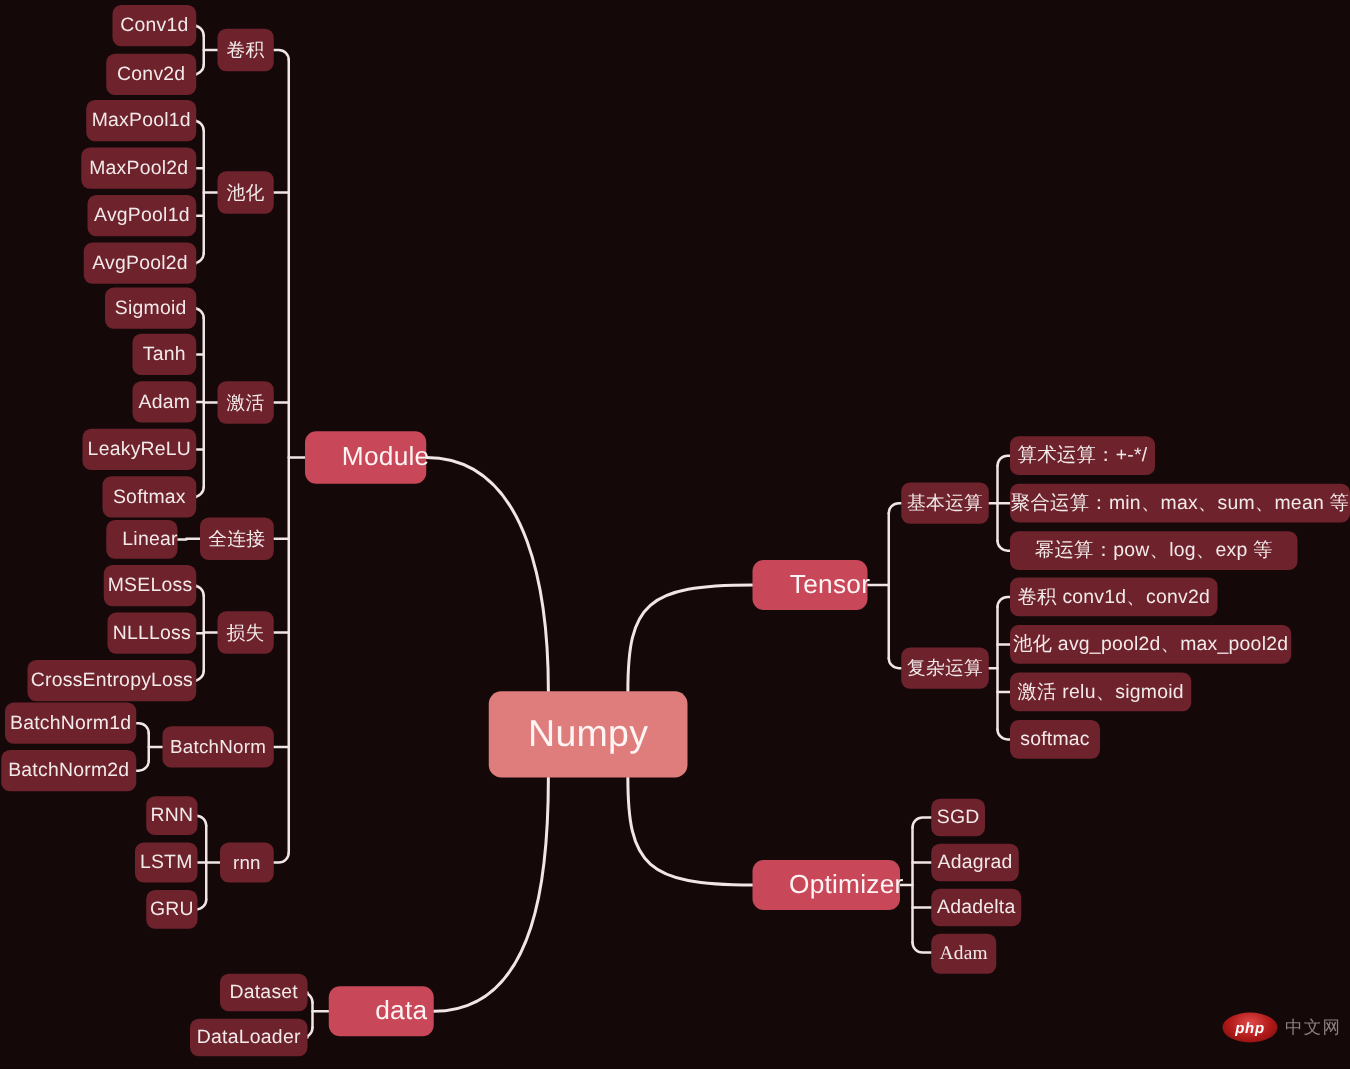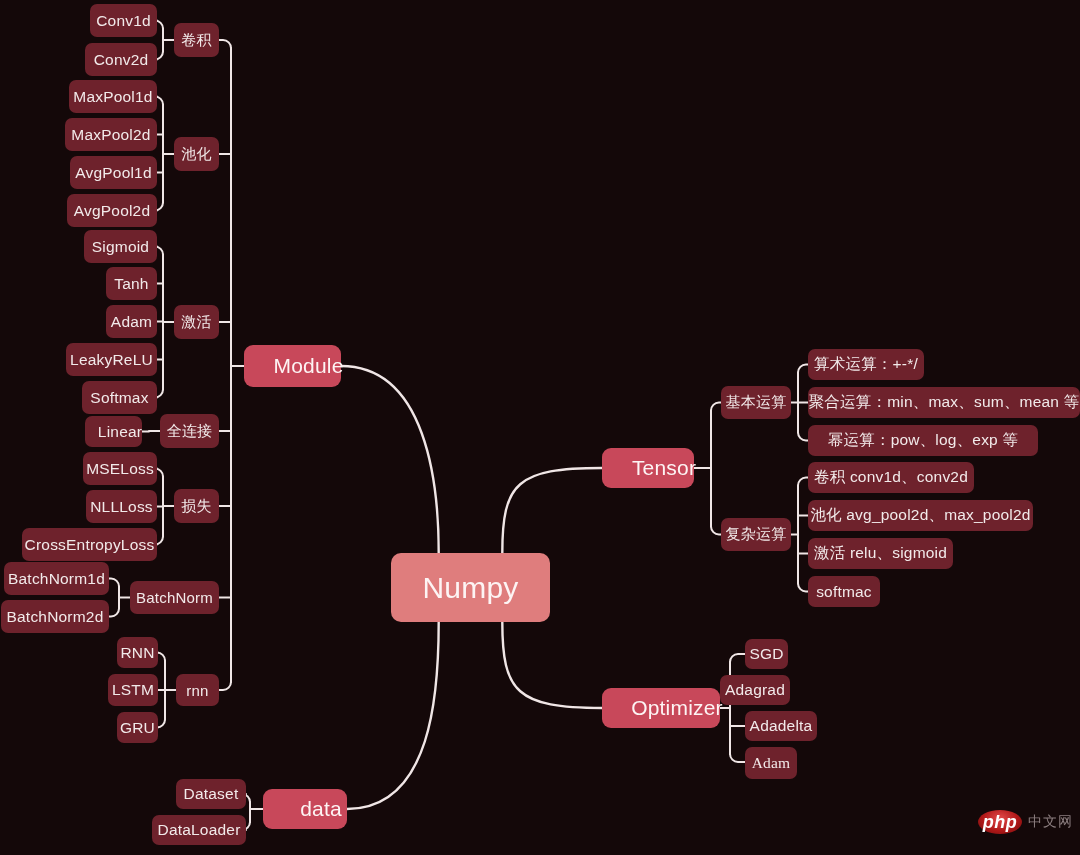--- a/index.html
+++ b/index.html
@@ -60,21 +60,21 @@
     gap: 6px;
   }
   .wm-badge {
     width: 44px;
     height: 24px;
     border-radius: 50%;
     background: radial-gradient(ellipse at 50% 35%, #e24b4b 0%, #b01818 55%, #6d0d0d 100%);
     display: flex;
     align-items: center;
     justify-content: center;
-    font-size: 18px;
+    font-size: 12px;
     font-style: italic;
     font-weight: bold;
     color: #ffffff;
     letter-spacing: 0.5px;
   }
   .wm-text {
     color: #8d7f80;
     font-size: 14px;
     letter-spacing: 1px;
   }
@@ -190,21 +190,21 @@
       <div class="node lvl-3" style="left: 808px; top: 349px; width: 116px; height: 31px;">算术运算：+-*/</div>
       <div class="node lvl-3" style="left: 808px; top: 387px; width: 272px; height: 31px;">聚合运算：min、max、sum、mean 等</div>
       <div class="node lvl-3" style="left: 808px; top: 425px; width: 230px; height: 31px;">幂运算：pow、log、exp 等</div>
       <div class="node lvl-2" style="left: 721px; top: 518px; width: 70px; height: 33px;">复杂运算</div>
       <div class="node lvl-3" style="left: 808px; top: 462px; width: 166px; height: 31px;">卷积 conv1d、conv2d</div>
       <div class="node lvl-3" style="left: 808px; top: 500px; width: 225px; height: 31px;">池化 avg_pool2d、max_pool2d</div>
       <div class="node lvl-3" style="left: 808px; top: 538px; width: 145px; height: 31px;">激活 relu、sigmoid</div>
       <div class="node lvl-3" style="left: 808px; top: 576px; width: 72px; height: 31px;">softmac</div>
       <div class="node lvl-1" style="left: 602px; top: 688px; width: 118px; height: 40px;">Optimizer</div>
       <div class="node lvl-3" style="left: 745px; top: 639px; width: 43px; height: 30px;">SGD</div>
-      <div class="node lvl-3" style="left: 720px; top: 675px; width: 70px; height: 30px;">Adagrad</div>
+      <div class="node lvl-3" style="left: 745px; top: 675px; width: 70px; height: 30px;">Adagrad</div>
       <div class="node lvl-3" style="left: 745px; top: 711px; width: 72px; height: 30px;">Adadelta</div>
       <div class="node lvl-3" style="left: 745px; top: 747px; width: 52px; height: 32px; font-family: Liberation Serif, serif;">Adam</div>
       <div class="node lvl-1" style="left: 263px; top: 789px; width: 84px; height: 40px;">data</div>
       <div class="node lvl-3" style="left: 176px; top: 779px; width: 70px; height: 30px;">Dataset</div>
       <div class="node lvl-3" style="left: 152px; top: 815px; width: 94px; height: 30px;">DataLoader</div>
       <div class="node lvl-root" style="left: 391px; top: 553px; width: 159px; height: 69px;">Numpy</div>
     </div>
 
   <div class="watermark" style="left:978px; top:810px;">
     <div class="wm-badge">php</div>

